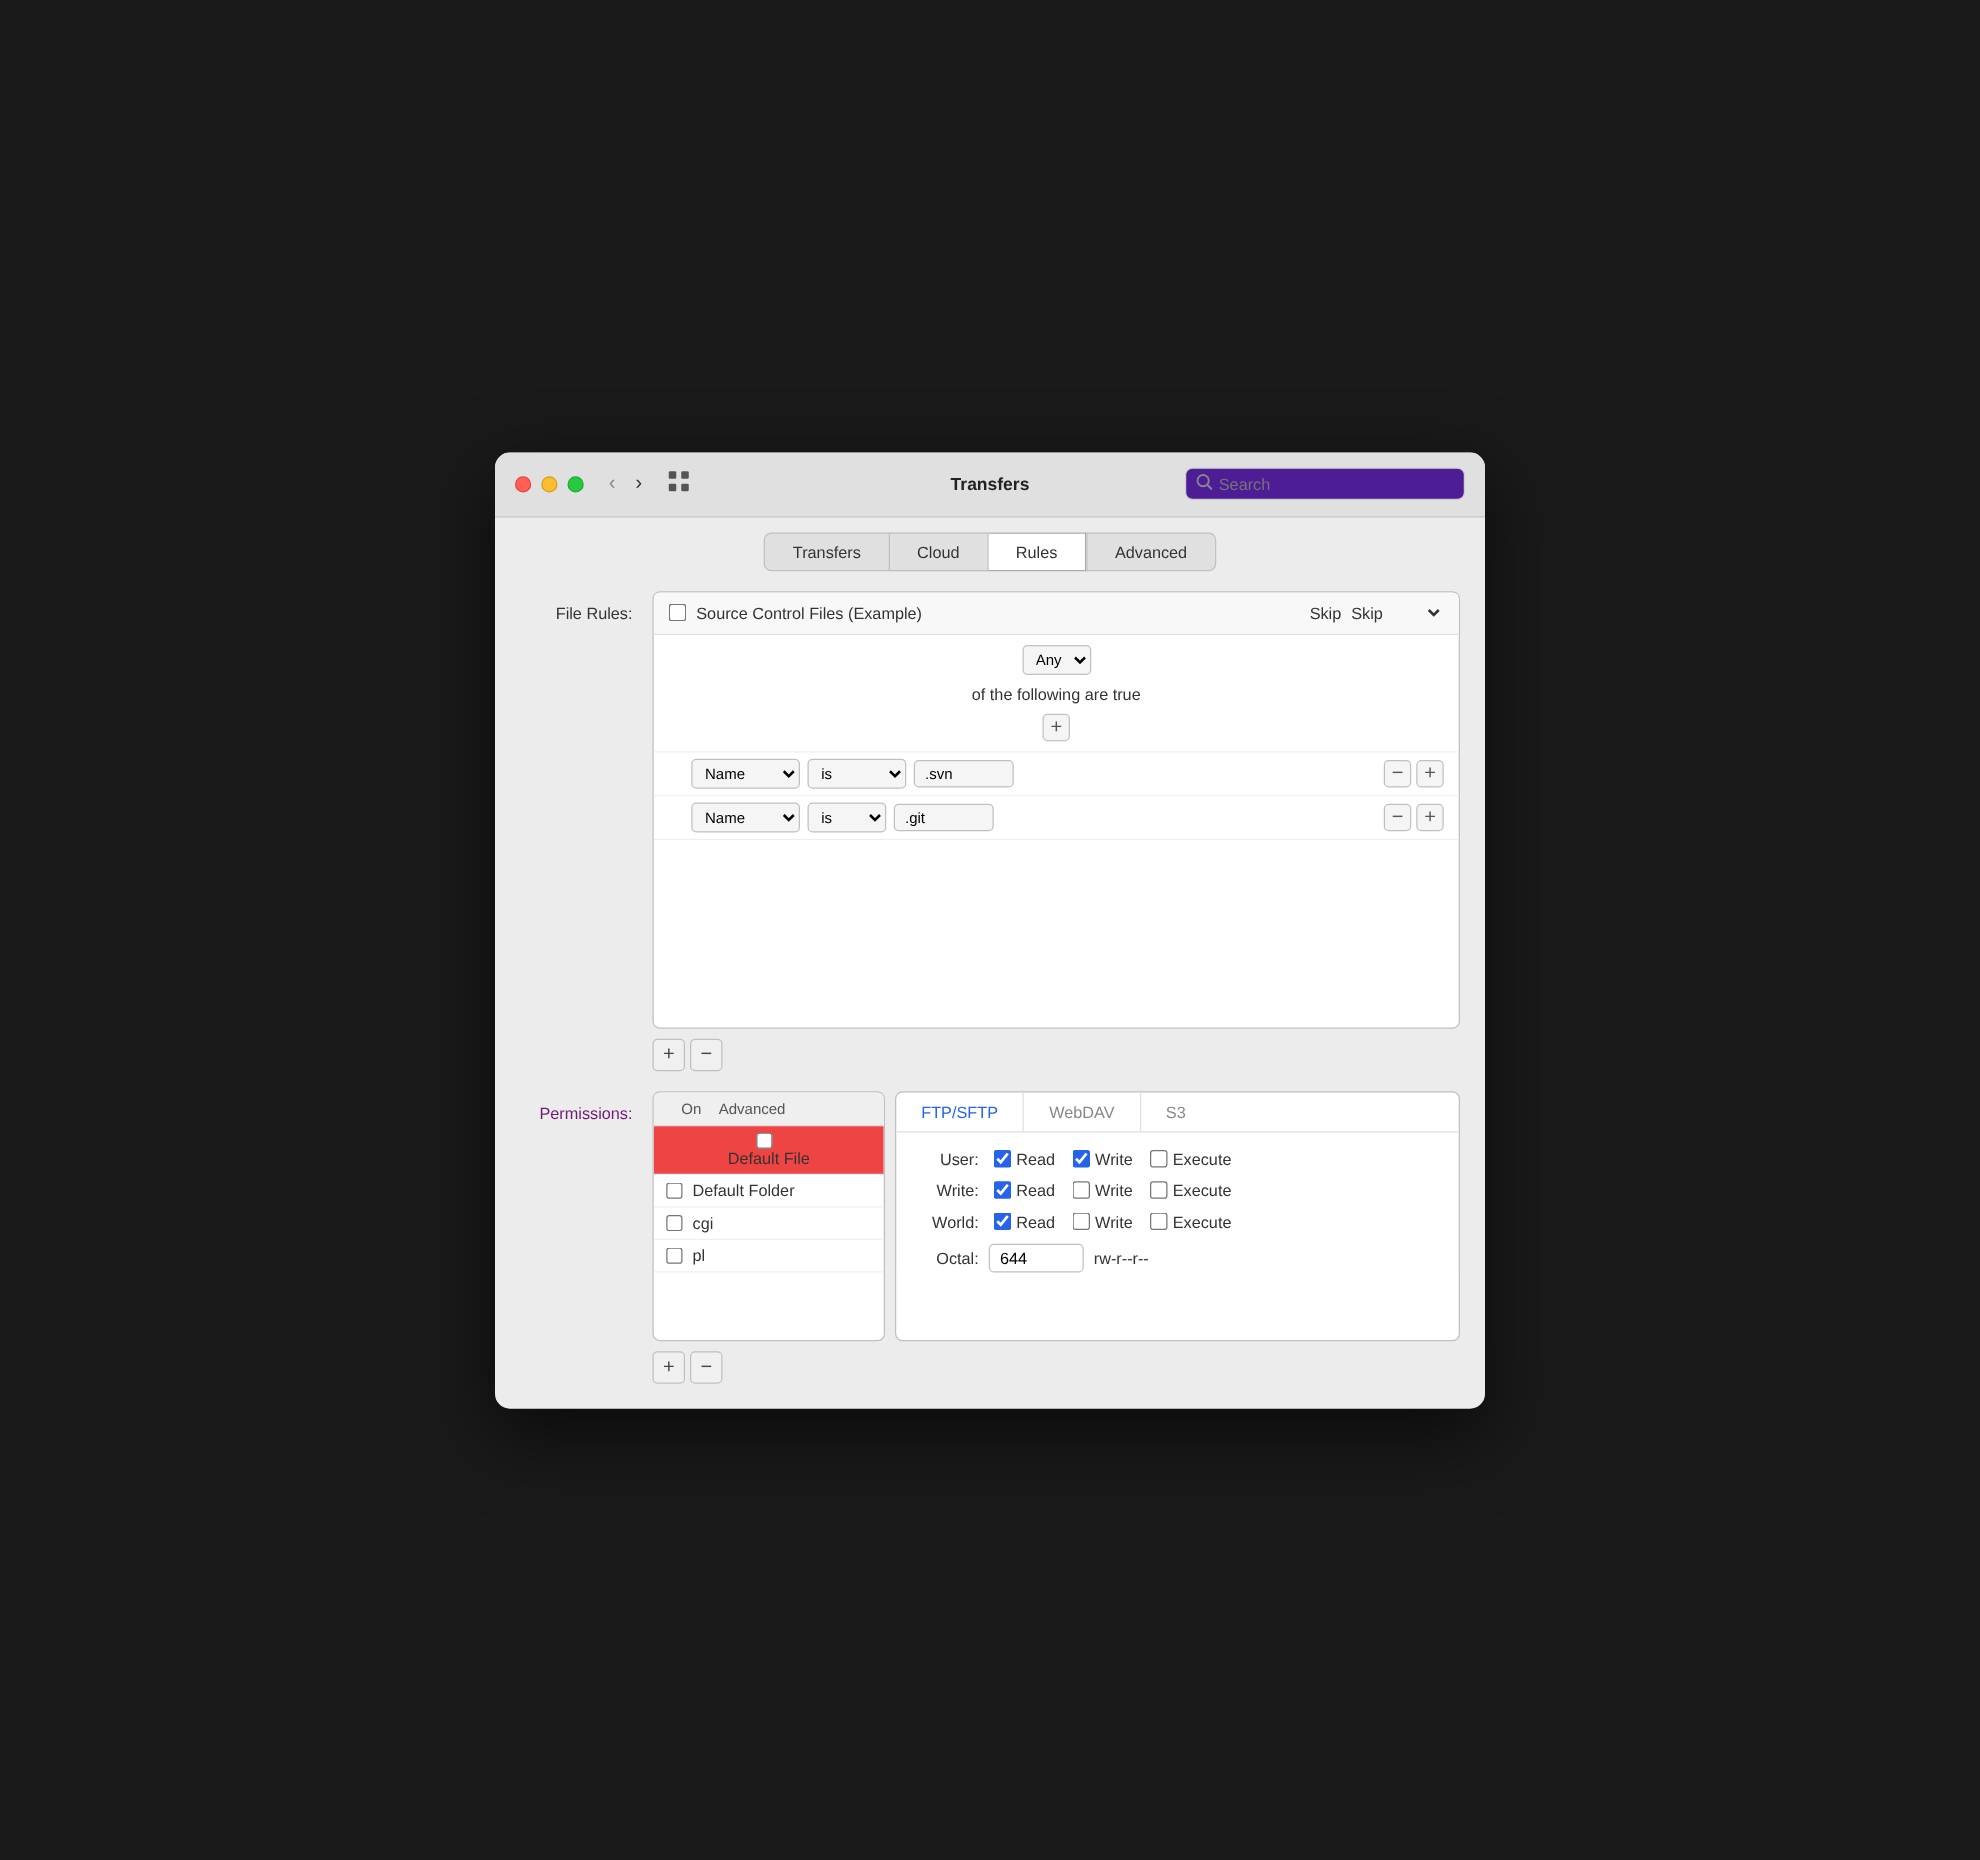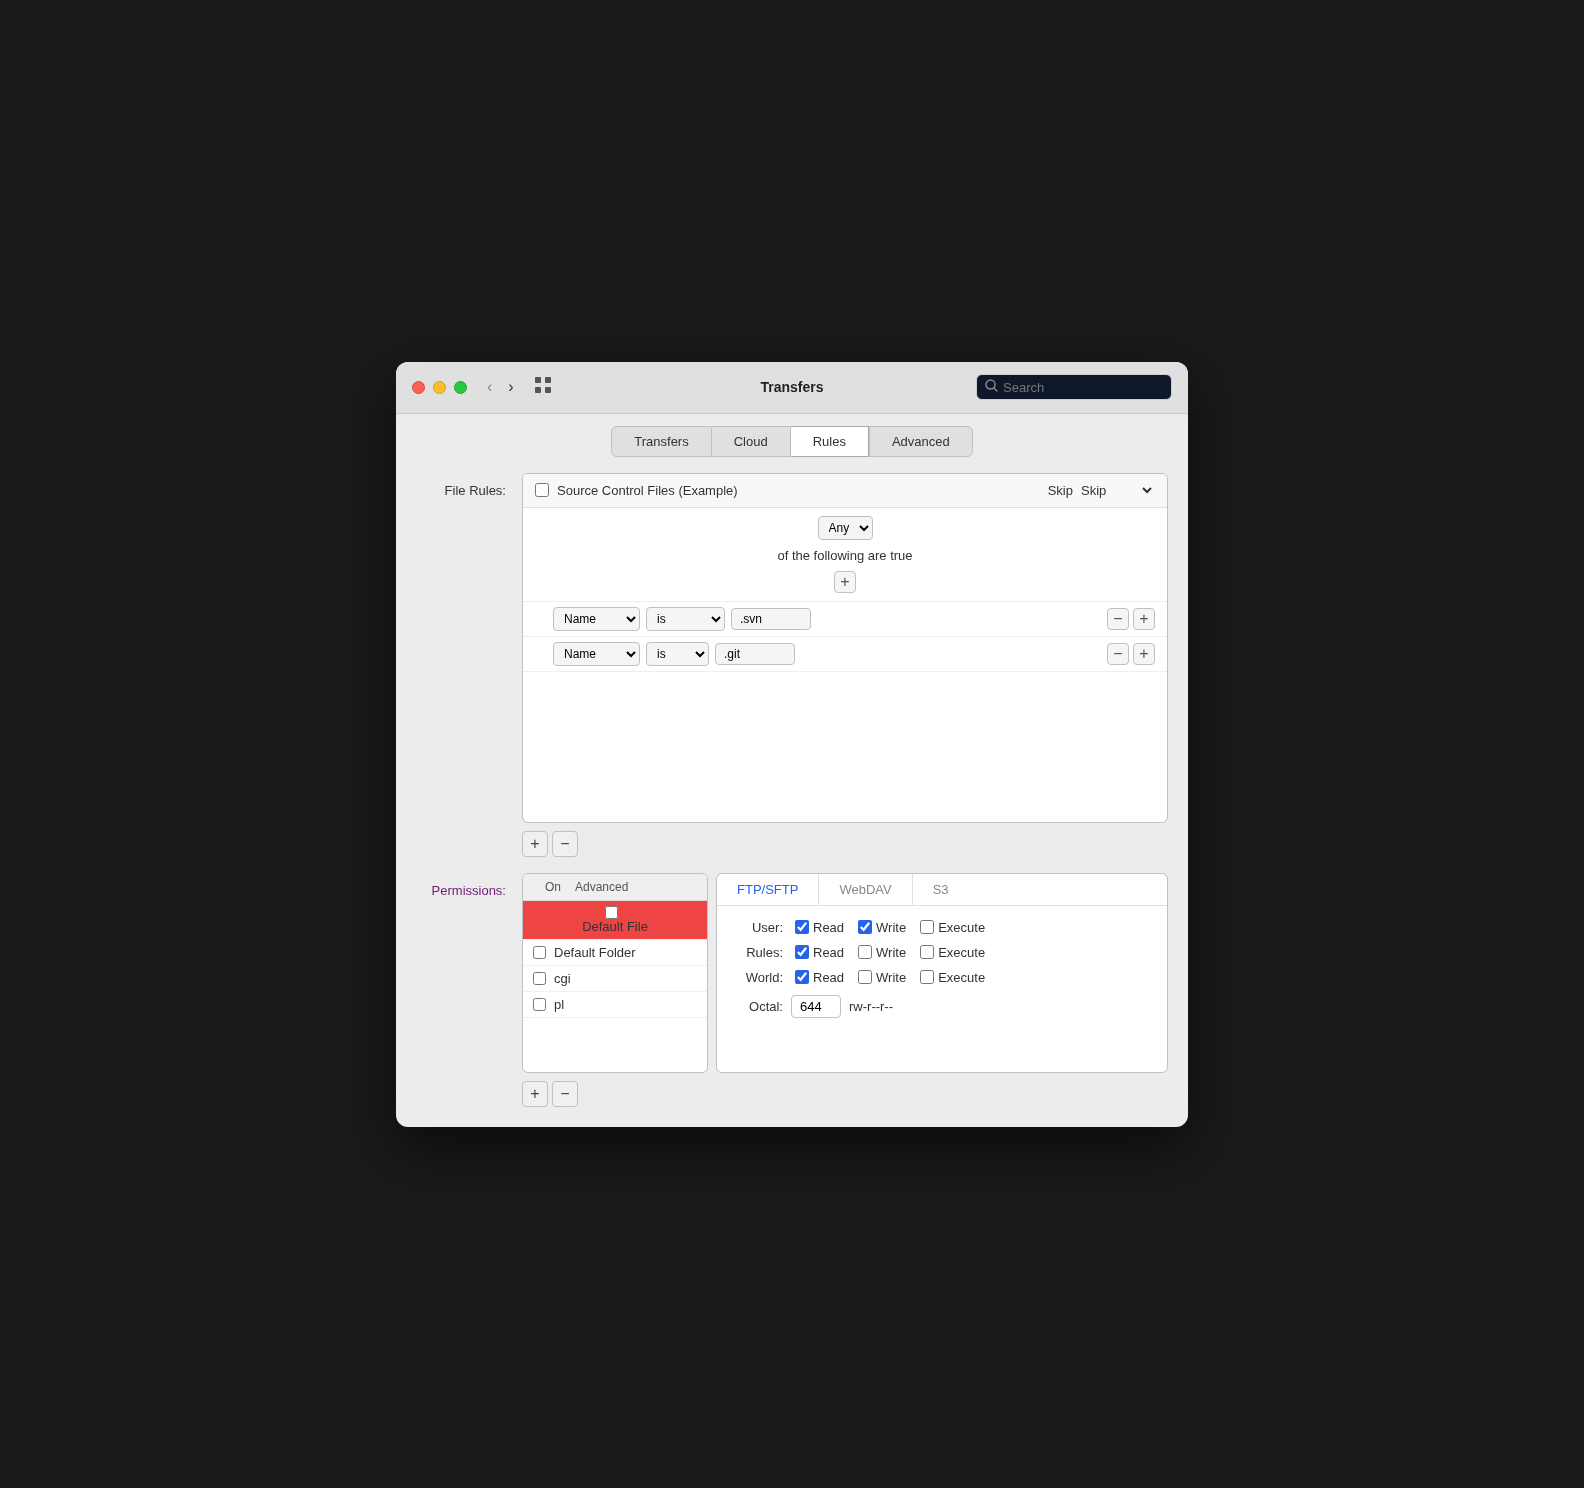--- a/index.html
+++ b/index.html
@@ -68,25 +68,25 @@
       left: 50%;
       transform: translateX(-50%);
       font-weight: 600;
       font-size: 14px;
       color: #222;
     }
     .search-box {
       margin-left: auto;
       display: flex;
       align-items: center;
-      background: #0f172a;
+      background: #4c1d95;
       border: 1px solid #ccc;
       border-radius: 6px;
       padding: 4px 8px;
-      width: 196px;
+      width: 224px;
     }
     .search-icon {
       color: #888;
       font-size: 13px;
       margin-right: 5px;
     }
     .search-input {
       border: none;
       background: none;
       outline: none;
@@ -391,21 +391,21 @@
       font-size: 13px;
       color: #333;
       min-width: 50px;
       text-align: right;
     }
     .octal-input {
       font-size: 13px;
       padding: 3px 8px;
       border: 1px solid #c0c0c0;
       border-radius: 4px;
-      width: 50px;
+      width: 76px;
       background: #fff;
     }
     .octal-display {
       font-size: 13px;
       color: #333;
     }
     .perms-bottom-btns {
       display: flex;
       gap: 4px;
       margin-top: 8px;
@@ -570,21 +570,21 @@
                     <span>Write</span>
                   </div>
                   <div class="perm-check-item">
                     <input type="checkbox" class="perm-checkbox" style="">
                     <span>Execute</span>
                   </div>
                 </div>
               </div>
 
               <div class="perms-grid-row">
-                <span class="perms-grid-label">Rules:</span>
+                <span class="perms-grid-label">Write:</span>
                 <div class="perm-check-group">
                   <div class="perm-check-item">
                     <input type="checkbox" class="perm-checkbox" checked="" style="">
                     <span>Read</span>
                   </div>
                   <div class="perm-check-item">
                     <input type="checkbox" class="perm-checkbox" style="">
                     <span>Write</span>
                   </div>
                   <div class="perm-check-item">

